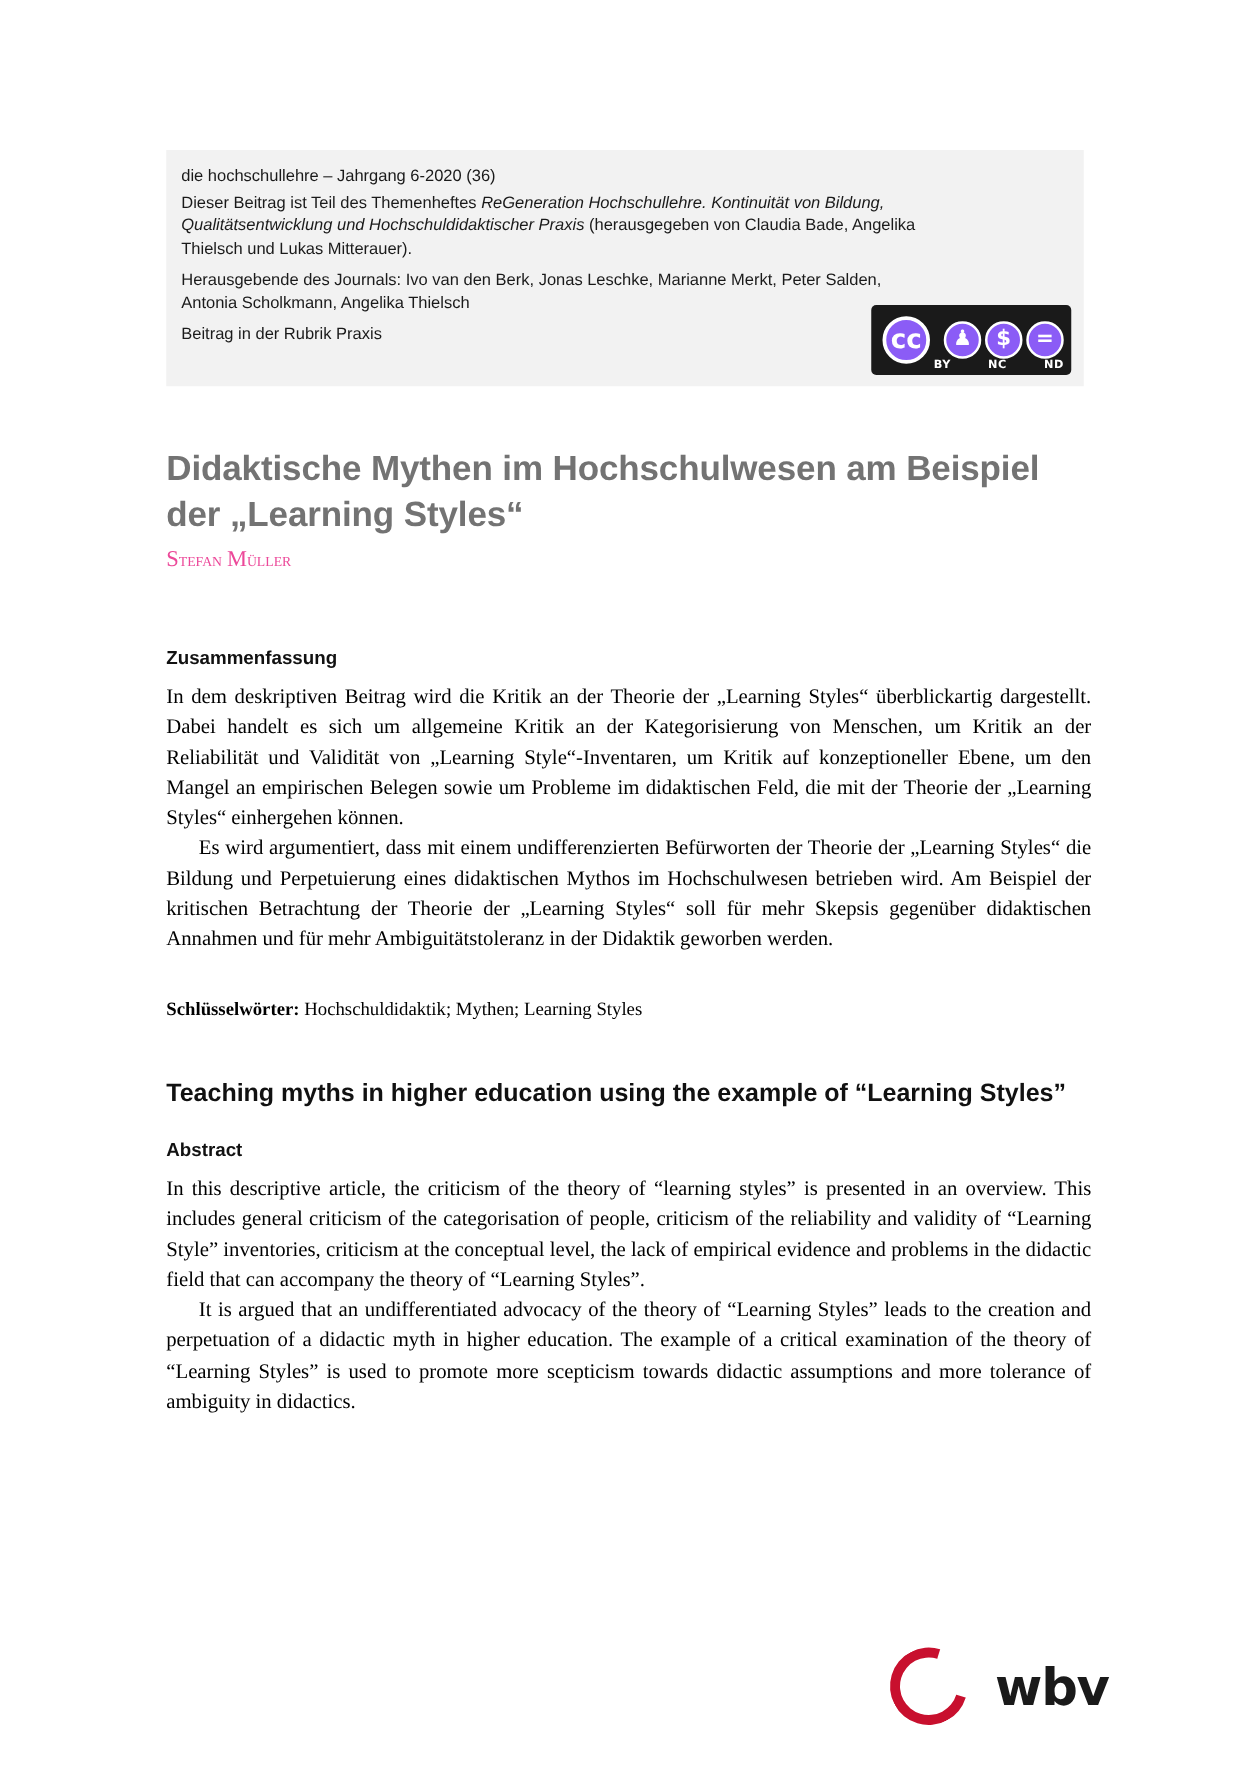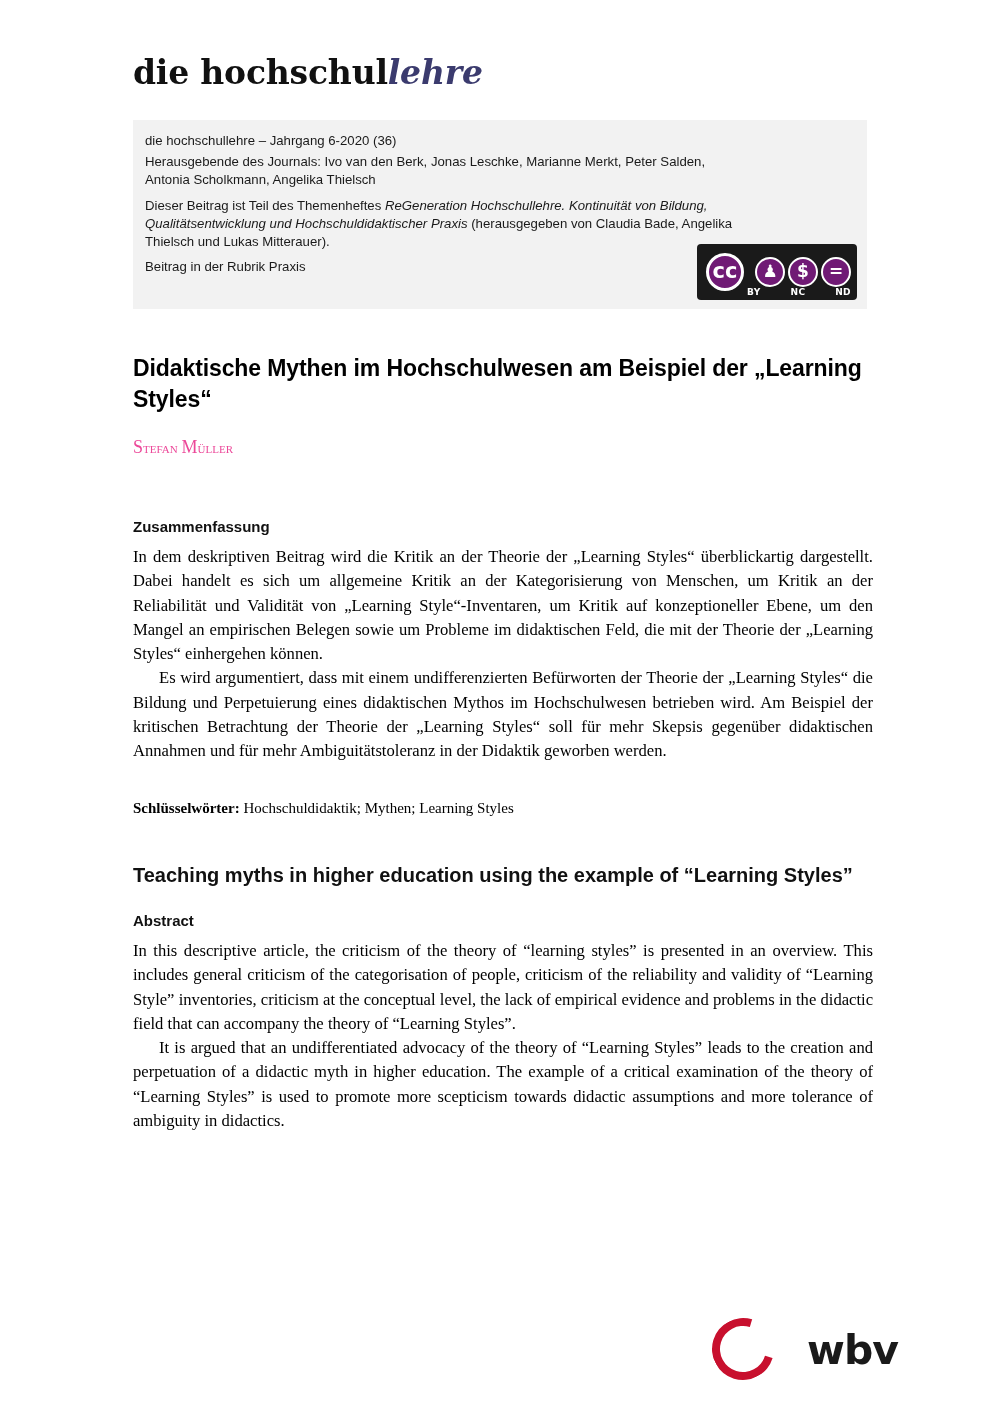--- a/index.html
+++ b/index.html
@@ -103,21 +103,21 @@
     height: 44px;
   }
   .cc-circles {
     display: flex;
     gap: 3px;
     align-items: center;
   }
   .cc-ring {
     width: 30px; height: 30px;
     border-radius: 50%;
-    background: #701a75;
+    background: #8b5cf6;
     border: 2.6px solid #ffffff;
     color: #ffffff;
     font-family: "DejaVu Sans", sans-serif;
     font-size: 17px;
     font-weight: bold;
     display: flex;
     align-items: center;
     justify-content: center;
     line-height: 1;
     box-sizing: border-box;
@@ -141,24 +141,24 @@
     letter-spacing: 0.4px;
   }
 
   
   .article-title {
     position: absolute;
     left: 133px;
     top: 338px;
     width: 740px;
     font-family: "Liberation Sans", sans-serif;
-    font-size: 23px;
+    font-size: 28px;
     font-weight: bold;
     line-height: 1.32;
-    color: #000000;
+    color: #737373;
     letter-spacing: -0.1px;
   }
 
   .author {
     position: absolute;
     left: 133px;
     top: 437px;
     font-family: "Liberation Serif", serif;
     font-size: 15.5px;
     color: #ec4899;
@@ -213,21 +213,21 @@
   
   .wbv {
     position: absolute;
     right: 98px;
     bottom: 32px;
     width: 190px;
     height: 75px;
   }
   .wbv-text {
     position: absolute;
-    right: 4px;
+    right: 15px;
     bottom: 8px;
     font-family: "DejaVu Sans", sans-serif;
     font-size: 41px;
     font-weight: bold;
     color: #1a1a1a;
     letter-spacing: -1px;
   }
   .wbv-arc {
     position: absolute;
     left: 0;
@@ -240,27 +240,26 @@
     transform: rotate(-28deg);
     box-sizing: border-box;
   }
 </style>
 </head>
 <body>
 
 <div class="page">
 
   <div class="masthead">
-    <div class="masthead-title"><span>die hochschul</span><span class="accent">lehre</span></div>
   </div>
 
   <div class="metabox">
     <p class="tight">die hochschullehre – Jahrgang 6-2020 (36)</p>
+    <p><span>Dieser Beitrag ist Teil des Themenheftes </span><em>ReGeneration Hochschullehre. Kontinuität von Bildung, Qualitätsentwicklung und Hochschuldidaktischer Praxis</em><span> (herausgegeben von Claudia Bade, Angelika Thielsch und Lukas Mitterauer).</span></p>
     <p>Herausgebende des Journals: Ivo van den Berk, Jonas Leschke, Marianne Merkt, Peter Salden, Antonia Scholkmann, Angelika Thielsch</p>
-    <p><span>Dieser Beitrag ist Teil des Themenheftes </span><em>ReGeneration Hochschullehre. Kontinuität von Bildung, Qualitätsentwicklung und Hochschuldidaktischer Praxis</em><span> (herausgegeben von Claudia Bade, Angelika Thielsch und Lukas Mitterauer).</span></p>
     <p class="tight">Beitrag in der Rubrik Praxis</p>
     <div class="doi-line">DOI: 10.3278/HSL2036W</div>
 
     <div class="cc-badge">
       <div class="cc-left">
         <div class="cc-ring big">cc</div>
       </div>
       <div class="cc-circles">
         <div class="cc-ring">♟</div>
         <div class="cc-ring">$</div>

